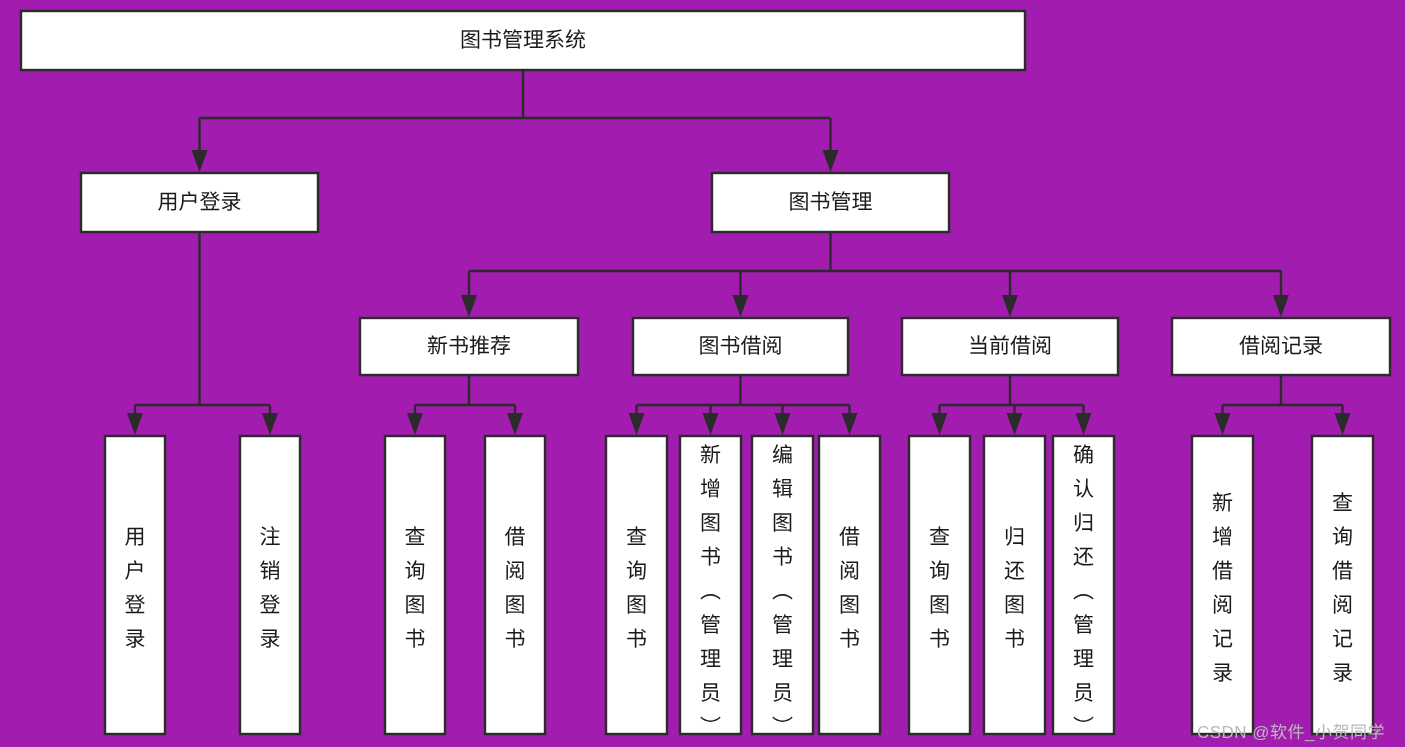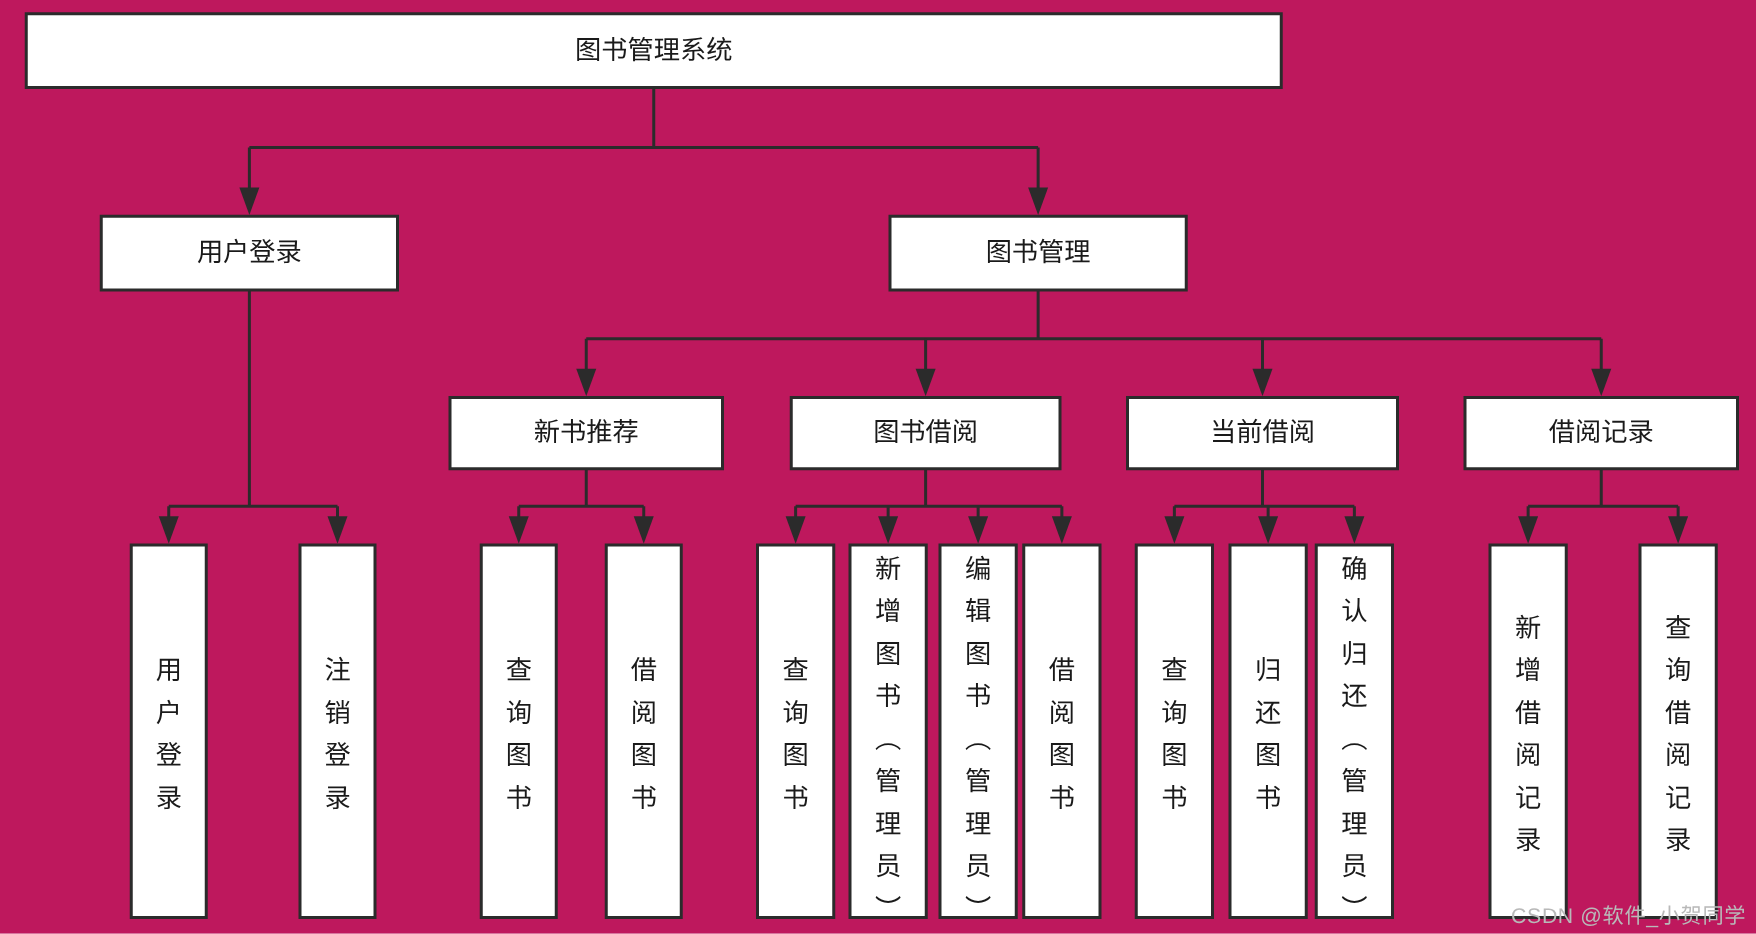--- a/index.html
+++ b/index.html
@@ -8,21 +8,21 @@
     padding: 0;
     background: #ffffff;
   }
   body {
     font-family: "Liberation Sans", "DejaVu Sans", sans-serif;
   }
   #canvas {
     position: relative;
     width: 1405px;
     height: 747px;
-    background: #be185d;
+    background: #a21caf;
     overflow: hidden;
   }
   svg.diagram {
     position: absolute;
     left: 0;
     top: 0;
     width: 1405px;
     height: 747px;
   }
   .node-rect {
@@ -49,21 +49,21 @@
     dominant-baseline: middle;
   }
   .node-label-vertical {
     fill: #1a1a1a;
     font-family: "Liberation Sans", "DejaVu Sans", sans-serif;
     font-size: 21px;
     text-anchor: middle;
   }
   .watermark {
     position: absolute;
-    right: 8px;
+    right: 20px;
     bottom: 4px;
     font-family: "Liberation Sans", "DejaVu Sans", sans-serif;
     font-size: 17px;
     color: #b9b9b9;
     letter-spacing: 0.5px;
     white-space: nowrap;
     user-select: none;
   }
 </style>
 </head>

